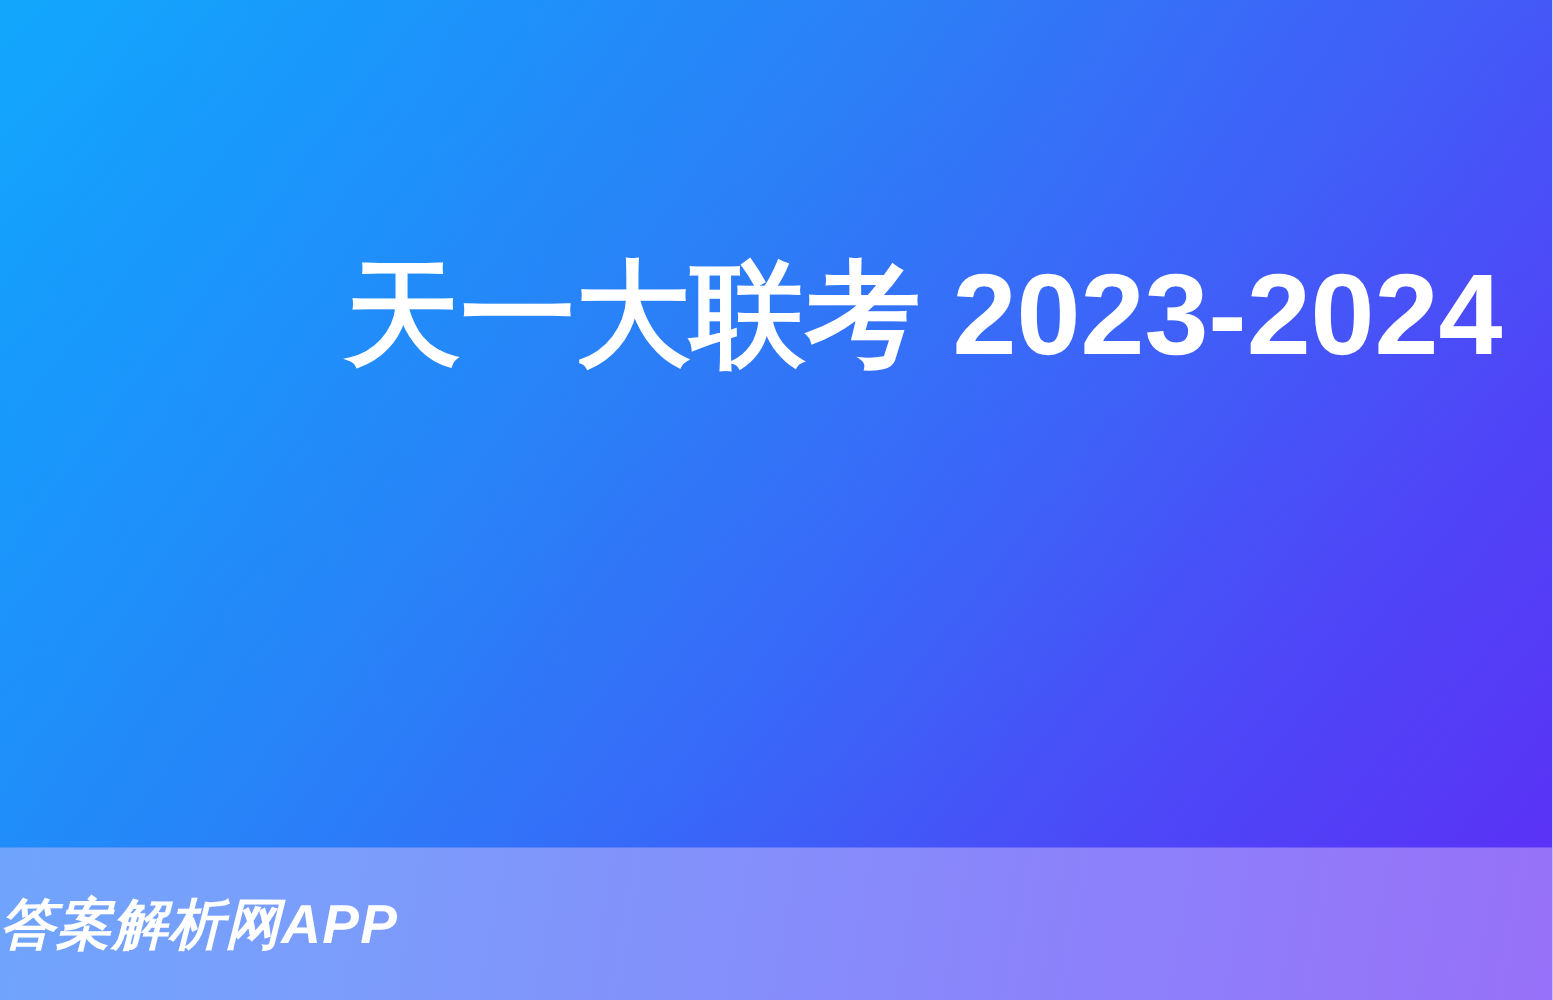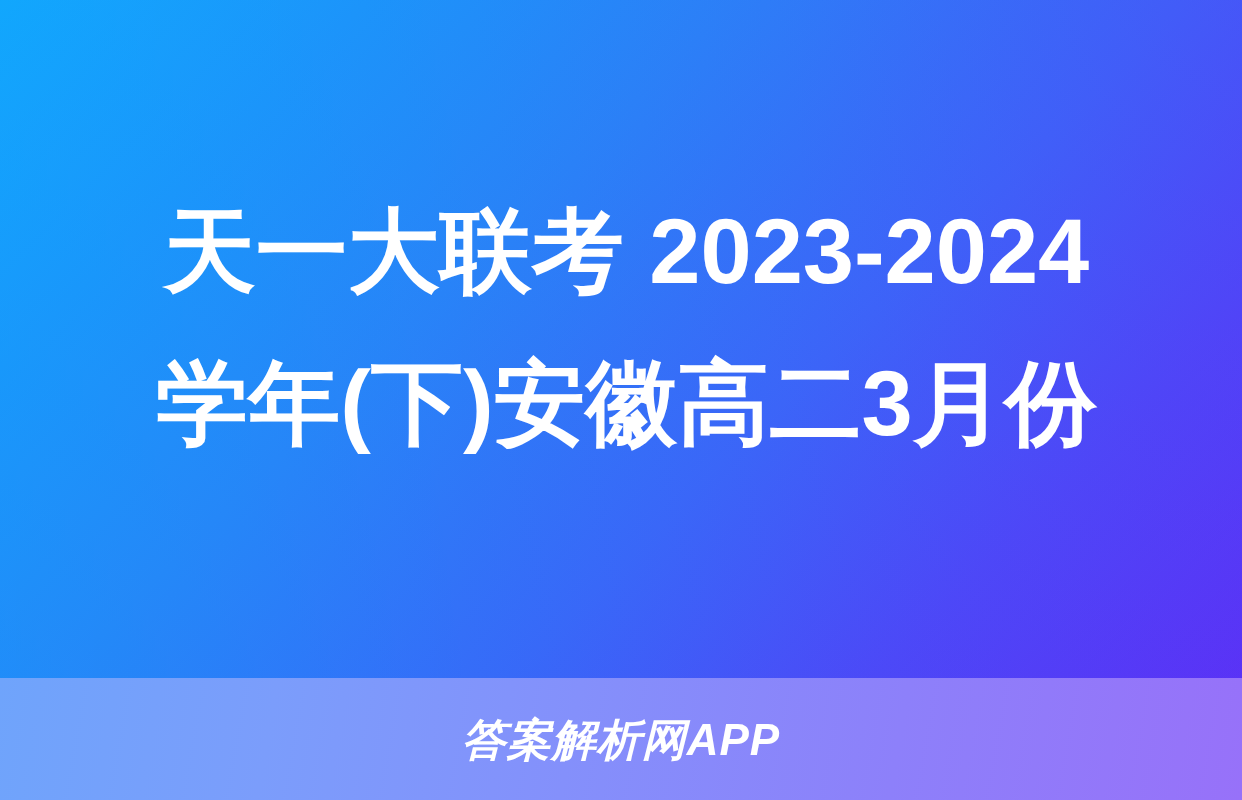--- a/index.html
+++ b/index.html
@@ -41,21 +41,21 @@
     pointer-events: none;
   }
 
   
   .title-block {
     position: absolute;
     left: 11px;
     right: 0;
     top: 176px;
     z-index: 2;
-    text-align: center;
+    text-align: right;
     padding: 0 40px;
     box-sizing: border-box;
   }
 
   .title-line {
     display: block;
     color: #ffffff;
     font-size: 92px;
     line-height: 152px;
     font-weight: 700;
@@ -74,21 +74,20 @@
     z-index: 3;
     background:
       linear-gradient(100deg,
         #6fa4fb 0%,
         #7b9dfb 22%,
         #8490fb 46%,
         #8d80fa 72%,
         #9771f9 100%);
     display: flex;
     align-items: center;
-    justify-content: center;
   }
 
   .footer-text {
     color: #ffffff;
     font-size: 44px;
     line-height: 1;
     font-weight: 700;
     font-style: italic;
     letter-spacing: 1px;
     white-space: nowrap;
@@ -96,20 +95,19 @@
     top: 1px;
   }
 </style>
 </head>
 <body>
 
 <div id="cover-card">
 
   <div class="title-block">
     <span class="title-line">天一大联考 2023-2024</span>
-    <span class="title-line">学年(下)安徽高二3月份</span>
   </div>
 
   <div class="footer-band">
     <span class="footer-text">答案解析网APP</span>
   </div>
 
 </div>
 
 </body></html>

